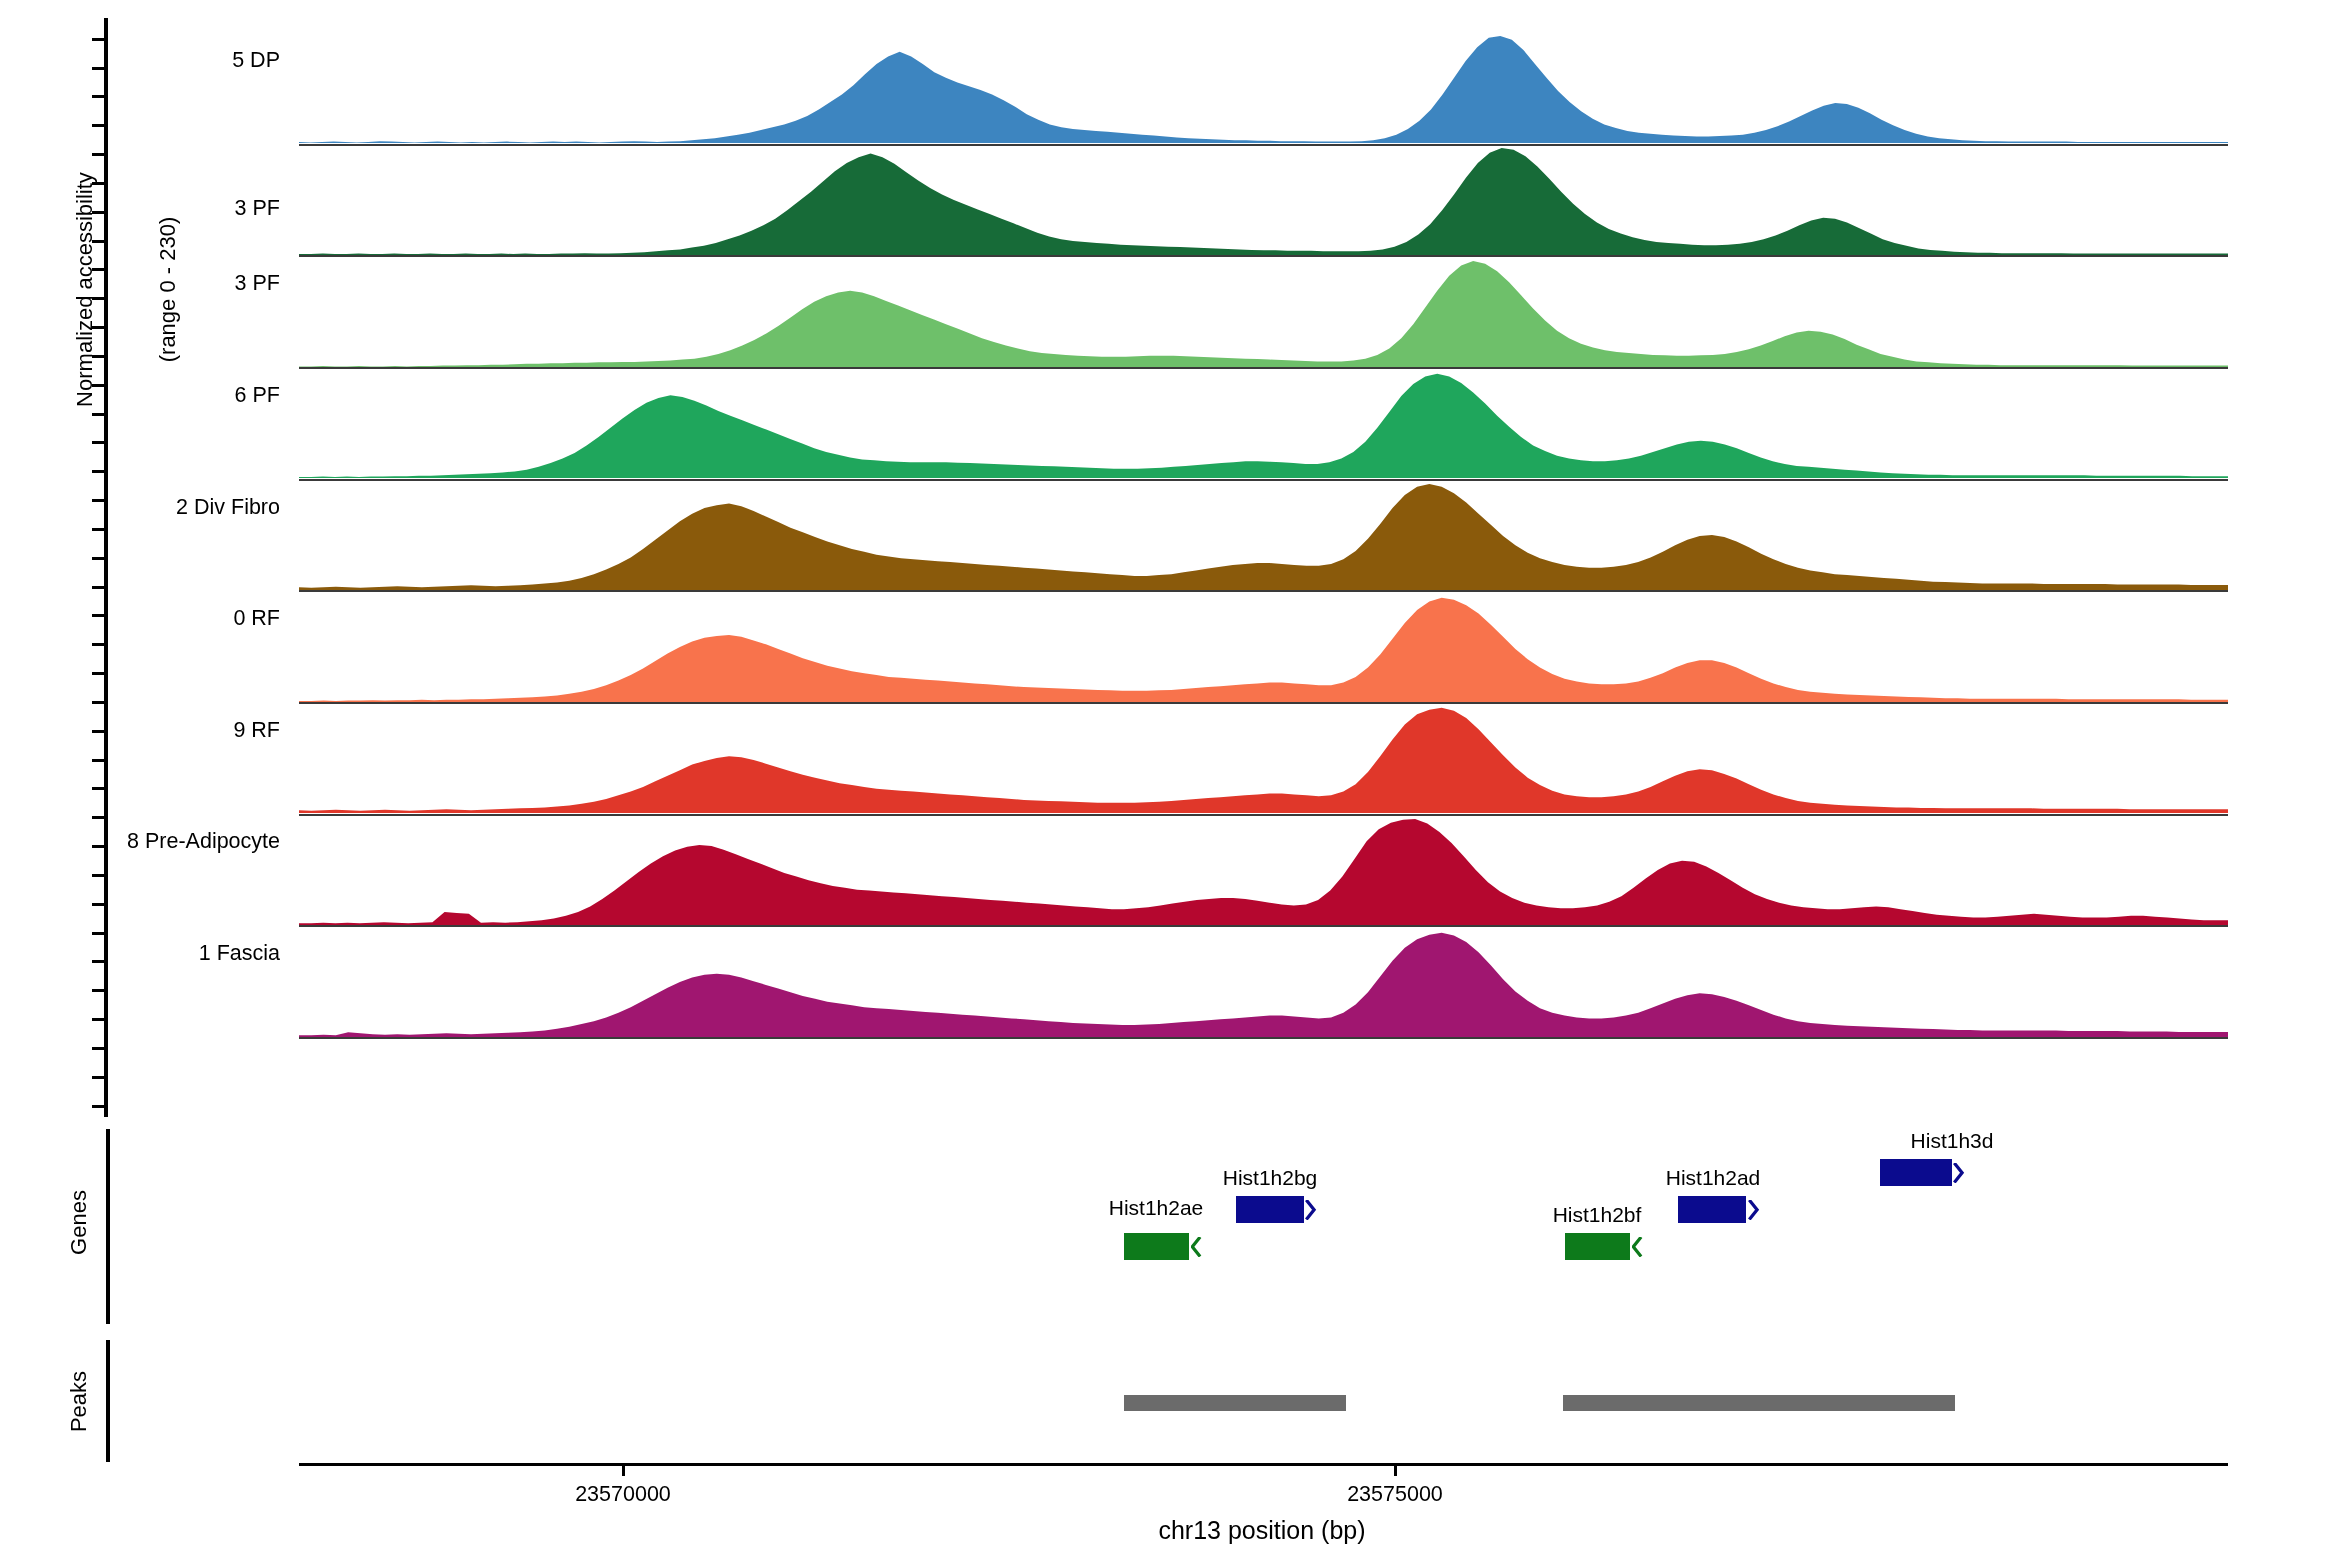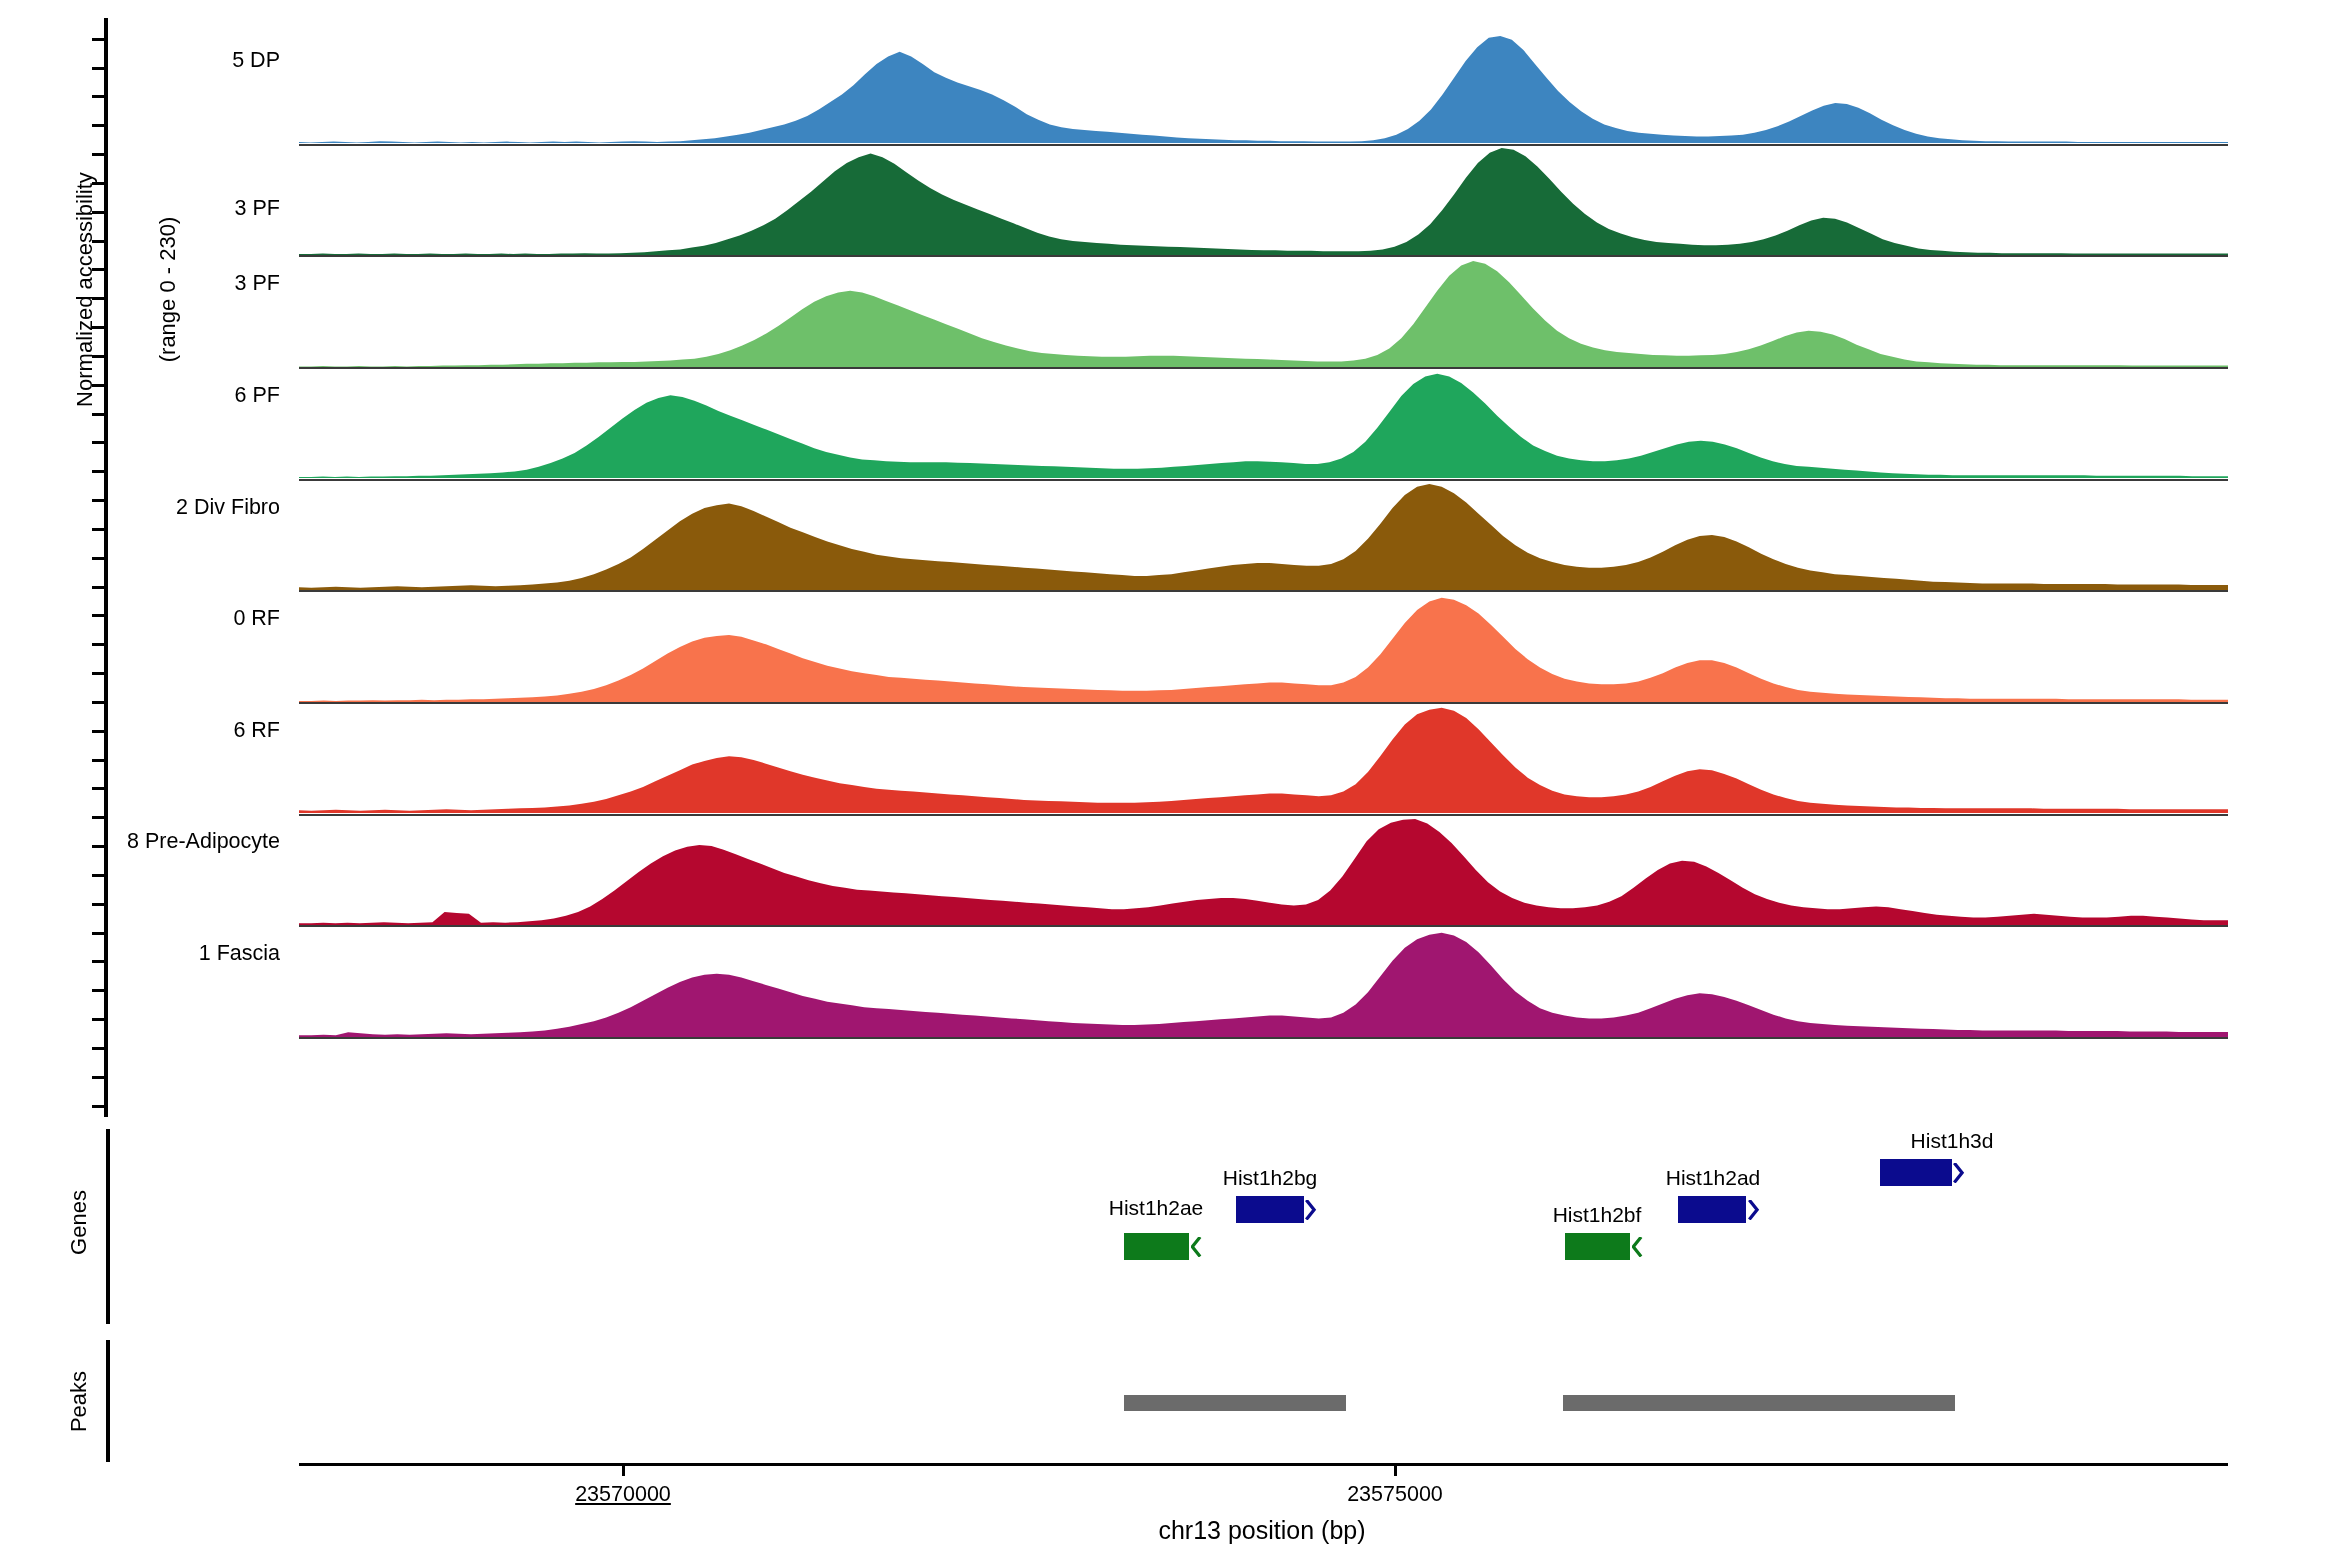--- a/index.html
+++ b/index.html
@@ -160,21 +160,21 @@
         </svg>
       </div>
     </div>
   <div id="track-labels">
       <div class="tracklabel" style="left: 0px; width: 280px; top: 60px;">5 DP</div>
       <div class="tracklabel" style="left: 0px; width: 280px; top: 172px; margin-top: 36px;">3 PF</div>
       <div class="tracklabel" style="left: 0px; width: 280px; top: 283px;">3 PF</div>
       <div class="tracklabel" style="left: 0px; width: 280px; top: 395px;">6 PF</div>
       <div class="tracklabel" style="left: 0px; width: 280px; top: 507px;">2 Div Fibro</div>
       <div class="tracklabel" style="left: 0px; width: 280px; top: 618px;">0 RF</div>
-      <div class="tracklabel" style="left: 0px; width: 280px; top: 730px;">6 RF</div>
+      <div class="tracklabel" style="left: 0px; width: 280px; top: 730px;">9 RF</div>
       <div class="tracklabel" style="left: 0px; width: 280px; top: 841px;">8 Pre-Adipocyte</div>
       <div class="tracklabel" style="left: 0px; width: 280px; top: 953px;">1 Fascia</div>
     </div>
 
   <div class="sidebar" style="left:106px; top:1129px; width:3.9px; height:195px;"></div>
   <div class="sidelabel" style="left:23px; top:1207px; width:117px; height:31px;">Genes</div>
   <div id="genes">
       <div class="gene-box" style="left: 1124px; top: 1233px; width: 65px; height: 27px; background: rgb(13, 122, 27);"></div>
       <div class="gene-arrow" style="left: 1191px; top: 1237px;"><svg width="11.7" height="19.5" viewBox="0 0 18 30">
           <polyline points="14,0 2,15 14,30" fill="none" stroke="#0d7a1b" stroke-width="5"></polyline>
@@ -205,20 +205,20 @@
   <div class="sidebar" style="left:106px; top:1340px; width:3.9px; height:122px;"></div>
   <div class="sidelabel" style="left:23px; top:1386px; width:117px; height:31px;">Peaks</div>
   <div id="peaks">
       <div class="peak-bar" style="left: 1124px; top: 1395px; width: 222px; background: rgb(107, 107, 107);"></div>
       <div class="peak-bar" style="left: 1563px; top: 1395px; width: 392px; background: rgb(107, 107, 107);"></div>
     </div>
 
   <div class="xaxis" style="left:299px; top:1463px; width:1929px;"></div>
   <div id="xticks">
       <div class="xtick" style="left: 622px; top: 1466px;"></div>
-      <div class="xticklabel" style="left: 623px; top: 1482px; text-decoration: underline;">23570000</div>
+      <div class="xticklabel" style="left: 623px; top: 1482px;">23570000</div>
       <div class="xtick" style="left: 1394px; top: 1466px;"></div>
       <div class="xticklabel" style="left: 1395px; top: 1482px;">23575000</div>
     </div>
   <div class="xaxis-title" style="left:1262px; top:1516px;">chr13 position (bp)</div>
 
 </div>
 
 
 </body></html>

